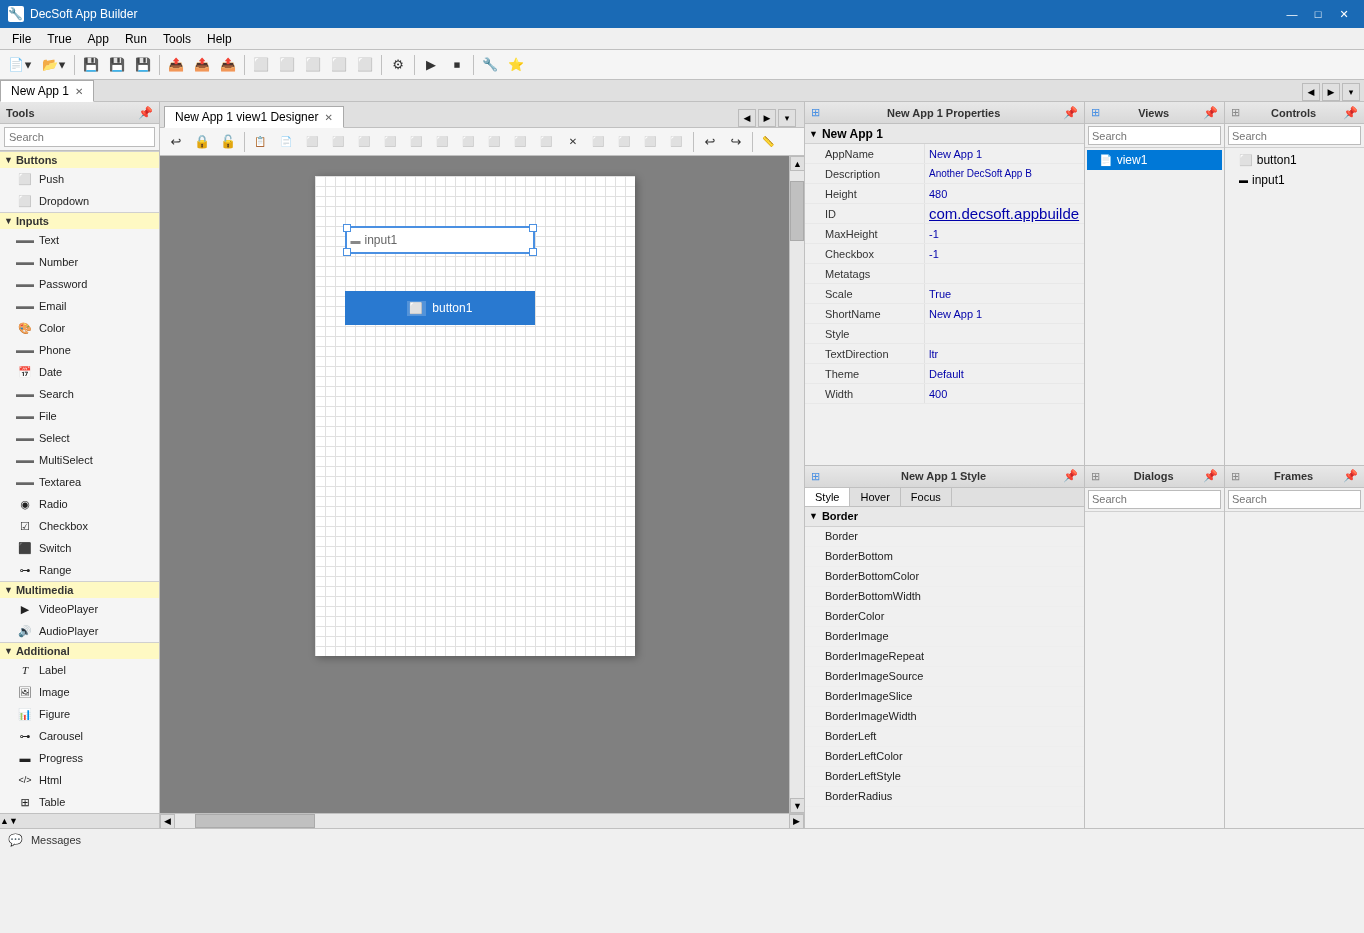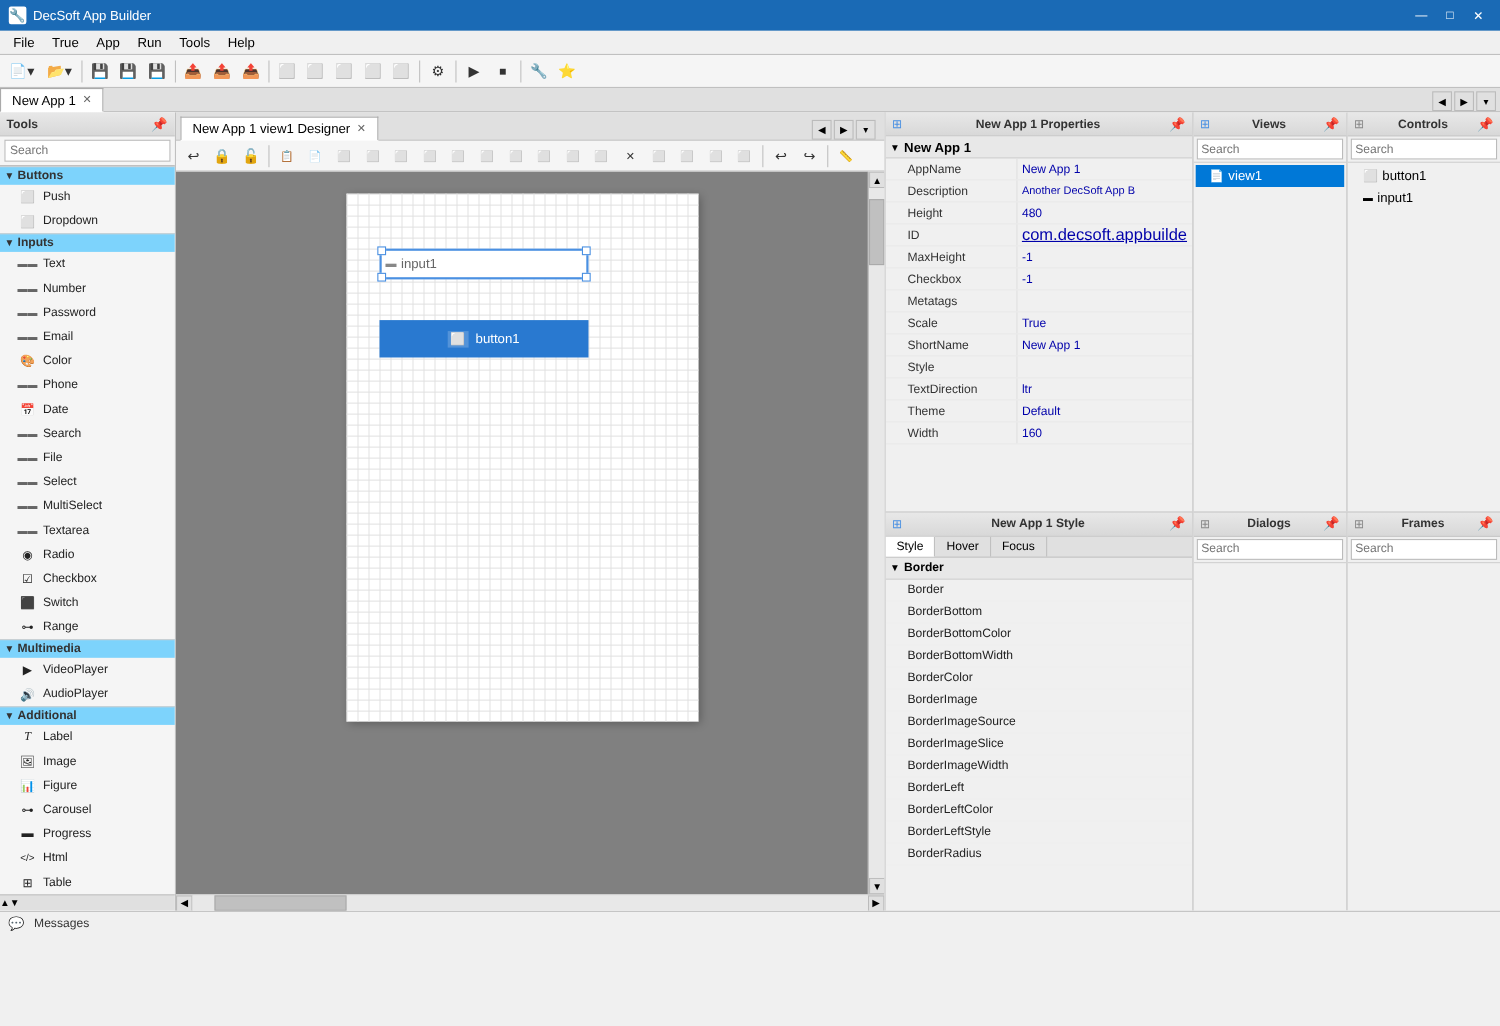--- a/index.html
+++ b/index.html
@@ -94,21 +94,21 @@
       border: 1px solid #bbb;
       padding: 2px 4px;
       font-size: 11px;
     }
     .tools-list {
       flex: 1;
       overflow-y: auto;
       overflow-x: hidden;
     }
     .tool-category {
-      background: #7dd3fc;
+      background: #fef9c3;
       padding: 2px 4px;
       font-size: 11px;
       font-weight: bold;
       color: #333;
       border-top: 1px solid #d0d0d0;
       cursor: pointer;
       display: flex;
       align-items: center;
       gap: 3px;
     }
@@ -683,21 +683,21 @@
           <div class="props-row">
             <div class="props-key">TextDirection</div>
             <div class="props-val">ltr</div>
           </div>
           <div class="props-row">
             <div class="props-key">Theme</div>
             <div class="props-val">Default</div>
           </div>
           <div class="props-row">
             <div class="props-key">Width</div>
-            <div class="props-val">160</div>
+            <div class="props-val">400</div>
           </div>
         </div>
       </div>
 
       <div class="style-panel">
         <div class="panel-header">
           <span style="font-size:11px; color:#4a90e2; margin-right:4px;">⊞</span>
           <span class="panel-header-title">New App 1 Style</span>
           <span class="panel-pin">📌</span>
         </div>
@@ -707,20 +707,21 @@
           <div class="style-tab">Focus</div>
         </div>
         <div class="style-list">
           <div class="props-section">Border</div>
           <div class="style-item">Border</div>
           <div class="style-item">BorderBottom</div>
           <div class="style-item">BorderBottomColor</div>
           <div class="style-item">BorderBottomWidth</div>
           <div class="style-item">BorderColor</div>
           <div class="style-item">BorderImage</div>
+          <div class="style-item">BorderImageRepeat</div>
           <div class="style-item">BorderImageSource</div>
           <div class="style-item">BorderImageSlice</div>
           <div class="style-item">BorderImageWidth</div>
           <div class="style-item">BorderLeft</div>
           <div class="style-item">BorderLeftColor</div>
           <div class="style-item">BorderLeftStyle</div>
           <div class="style-item">BorderRadius</div>
 
         </div>
       </div>

